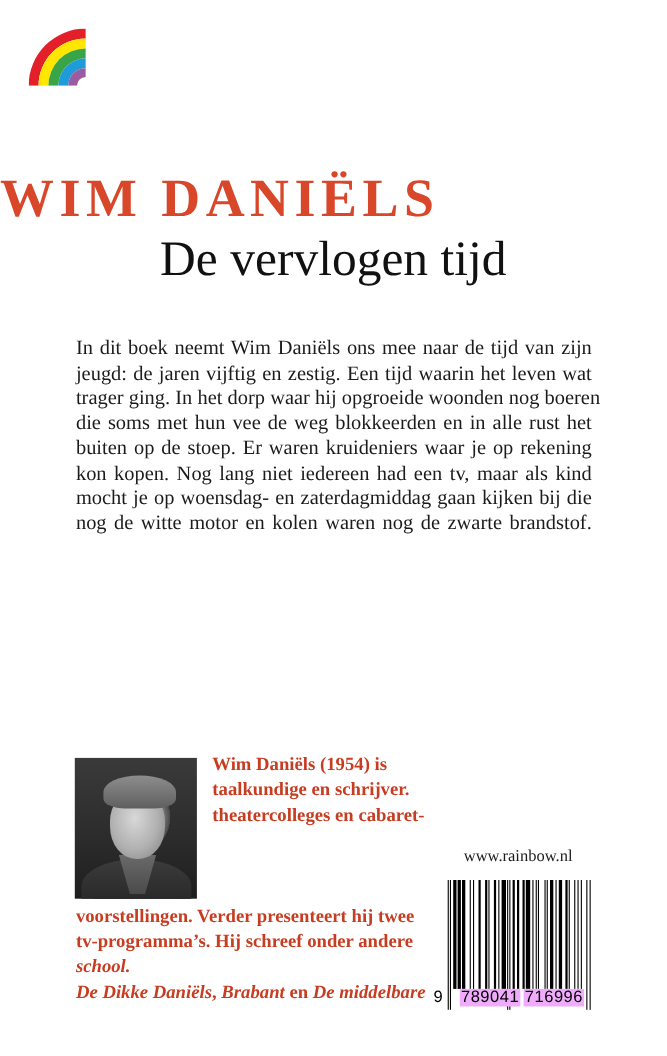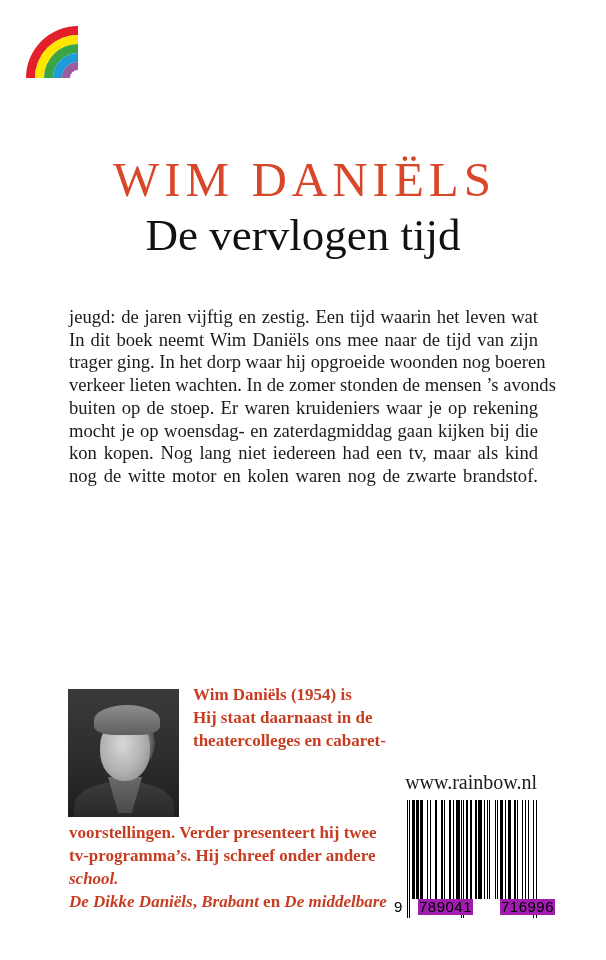--- a/index.html
+++ b/index.html
@@ -3,22 +3,22 @@
 <meta charset="utf-8">
 <style>
   * { box-sizing: border-box; margin: 0; padding: 0; }
   html, body { width: 606px; height: 960px; background: #ffffff; overflow: hidden; }
   body { position: relative; font-family: "Liberation Serif", "DejaVu Serif", serif; color: #1a1a1a; }
 
   .logo { position: absolute; left: 26px; top: 26px; width: 52px; height: 52px; }
 
   .author {
     position: absolute; left: 0; width: 496px; top: 152px;
-    text-align: right; font-size: 49px; letter-spacing: 5px;
-    font-weight: normal; line-height: 56px;
+    text-align: left; font-size: 49px; letter-spacing: 5px;
+    font-weight: bold; line-height: 56px;
   }
   .title {
     position: absolute; left: 0; width: 606px; top: 207px;
     text-align: center; font-size: 45px; line-height: 56px; color: #111;
   }
 
   .blurb {
     position: absolute; left: 69px; top: 306px; width: 469px;
     font-size: 18.6px; line-height: 22.7px; text-align: justify; color: #1b1b1b;
   }
@@ -41,67 +41,67 @@
     border-radius: 50% 50% 0 0; background: linear-gradient(180deg,#3c3c3c,#222); }
   .photo .collar { position: absolute; left: 40px; top: 88px; width: 34px; height: 36px;
     background: linear-gradient(180deg,#6a6a6a,#4a4a4a); clip-path: polygon(0 0,100% 0,70% 100%,30% 100%); }
 
   .bio { position: absolute; color: #c63d22; font-size: 17px; line-height: 23px; font-weight: bold; }
   .bio .line { display: block; white-space: nowrap; font-family: Liberation Serif, serif; }
   .bio-side { left: 193px; top: 683px; width: 215px; }
   .bio-full { left: 69px; top: 821px; width: 330px; }
   .bio i { font-style: italic; }
 
-  .website { position: absolute; left: 405px; top: 771px; width: 132px; text-align: right;
-    font-size: 20px; color: #1b1b1b; }
+  .website { position: absolute; left: 405px; top: 771px; width: 132px; text-align: center;
+    font-size: 15px; color: #1b1b1b; }
 
   .barcode { position: absolute; left: 394px; top: 800px; width: 146px; height: 120px; }
   .bars { position: absolute; left: 13px; top: 0; width: 130px; height: 118px; }
   .bars div { position: absolute; top: 0; background: #000; }
   .bc-digits { position: absolute; font-family: "Liberation Sans", "DejaVu Sans", sans-serif;
-    font-size: 15px; color: #000; background: #a21caf; line-height: 16px; top: 99px; letter-spacing: 0.5px; }
+    font-size: 15px; color: #000; background: #f0abfc; line-height: 16px; top: 99px; letter-spacing: 0.5px; }
   .bc-first { left: 0; background: transparent; }
   .bc-left { left: 24px; padding: 0 1px; }
-  .bc-right { left: 82px; padding: 0 1px; margin-left: 24px; }
+  .bc-right { left: 82px; padding: 0 1px; }
 </style>
 </head>
 <body>
 
 <svg class="logo" viewBox="0 0 52 52">
   <path d="M0 52 A52 52 0 0 1 52 0 L52 9 A43 43 0 0 0 9 52 Z" fill="#e3202a"></path>
   <path d="M9 52 A43 43 0 0 1 52 9 L52 18 A34 34 0 0 0 18 52 Z" fill="#ffe600"></path>
   <path d="M18 52 A34 34 0 0 1 52 18 L52 27 A25 25 0 0 0 27 52 Z" fill="#3aa547"></path>
   <path d="M27 52 A25 25 0 0 1 52 27 L52 36 A16 16 0 0 0 36 52 Z" fill="#1f9bd7"></path>
   <path d="M36 52 A16 16 0 0 1 52 36 L52 44 A8 8 0 0 0 44 52 Z" fill="#9b5ba0"></path>
 </svg>
 
 <div class="author" id="authorName" style="color: rgb(217, 71, 43);">WIM DANIËLS</div>
 <div class="title">De vervlogen tijd</div>
 
 <div class="blurb">
+  <span class="line">In dit boek neemt Wim Daniëls ons mee naar de tijd van zijn</span>
   <span class="line">jeugd: de jaren vijftig en zestig. Een tijd waarin het leven wat</span>
-  <span class="line">In dit boek neemt Wim Daniëls ons mee naar de tijd van zijn</span>
   <span class="line">trager ging. In het dorp waar hij opgroeide woonden nog boeren</span>
-  <span class="line">verkeer lieten wachten. In de zomer stonden de mensen ’s avonds</span>
+  <span class="line">die soms met hun vee de weg blokkeerden en in alle rust het</span>
   <span class="line">buiten op de stoep. Er waren kruideniers waar je op rekening</span>
+  <span class="line">kon kopen. Nog lang niet iedereen had een tv, maar als kind</span>
   <span class="line">mocht je op woensdag- en zaterdagmiddag gaan kijken bij die</span>
-  <span class="line">kon kopen. Nog lang niet iedereen had een tv, maar als kind</span>
   <span class="line">nog de witte motor en kolen waren nog de zwarte brandstof.</span>
 </div>
 
 <div class="photo">
   <div class="coat"></div>
   <div class="collar"></div>
   <div class="face"></div>
   <div class="hair"></div>
 </div>
 
 <div class="bio bio-side">
   <span class="line">Wim Daniëls (1954) is</span>
-  <span class="line">Hij staat daarnaast in de</span>
+  <span class="line">taalkundige en schrijver.</span>
   <span class="line">theatercolleges en cabaret-</span>
 </div>
 <div class="bio bio-full">
   <span class="line">voorstellingen. Verder presenteert hij twee</span>
   <span class="line">tv-programma’s. Hij schreef onder andere</span>
   <span class="line"><i>school.</i></span>
   <span class="line"><i>De Dikke Daniëls</i><span>, </span><i>Brabant</i><span> en </span><i>De middelbare</i></span>
 </div>
 
 <div class="website">www.rainbow.nl</div>

